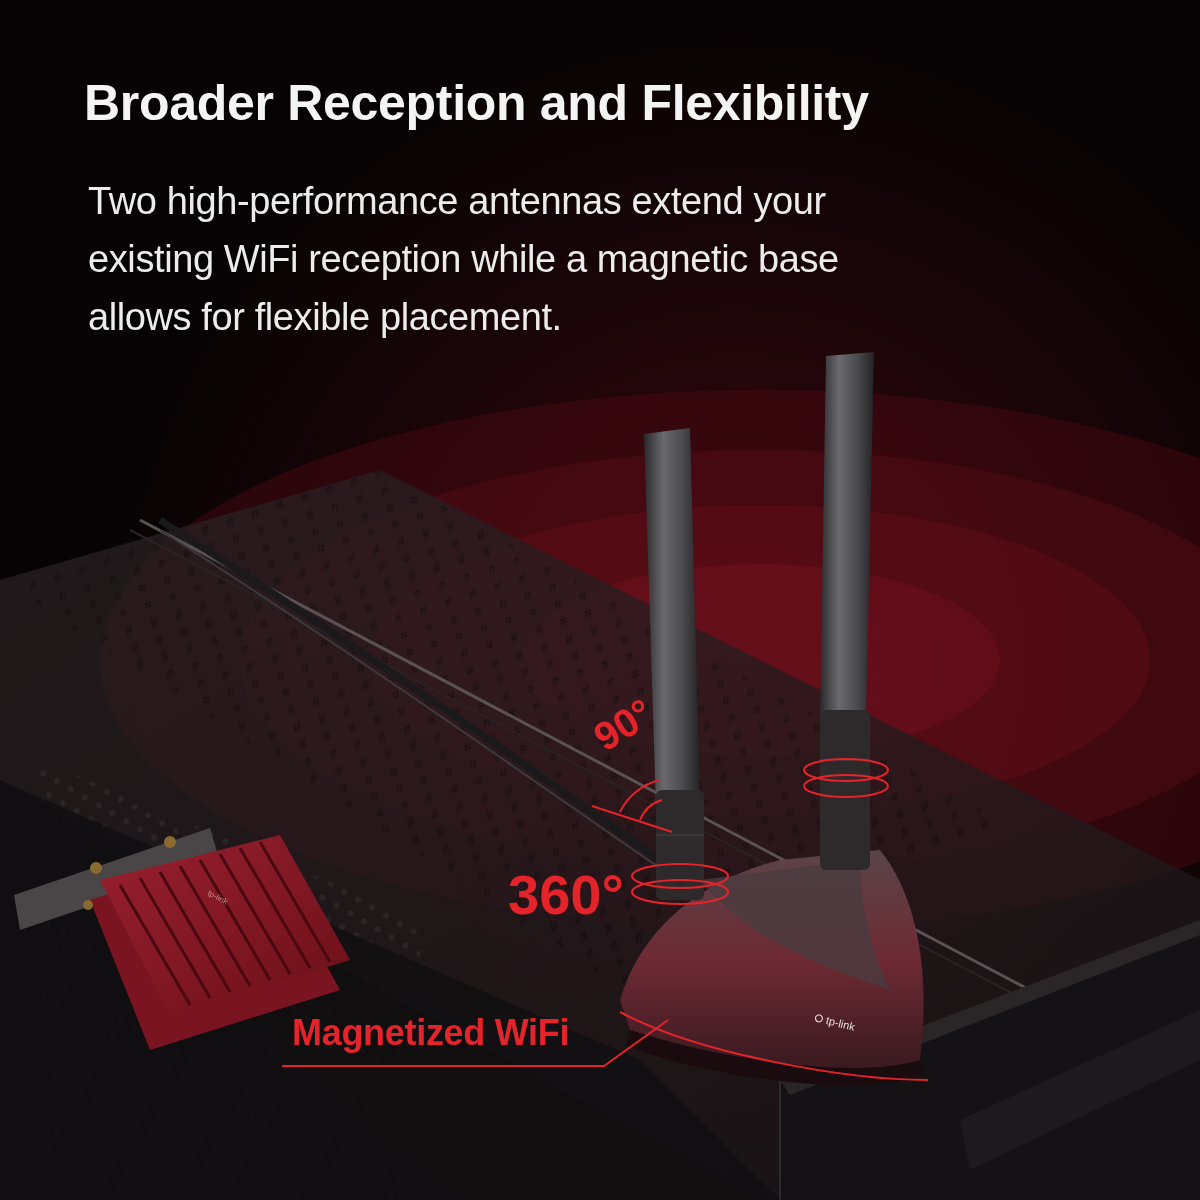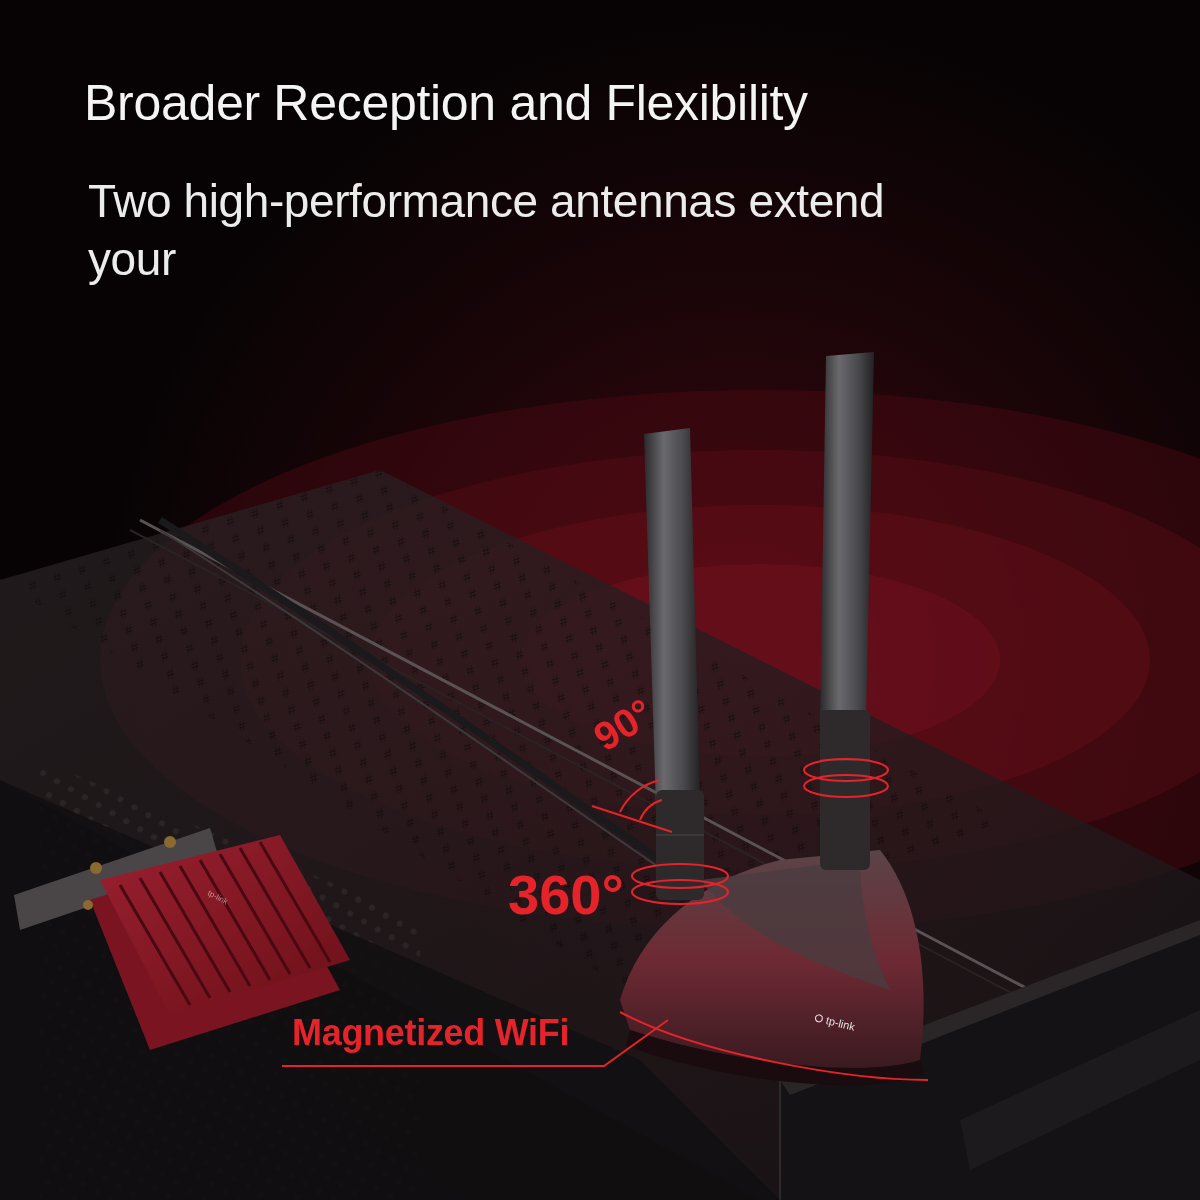--- a/index.html
+++ b/index.html
@@ -4,26 +4,26 @@
 <style>
   html, body { margin:0; padding:0; }
   body {
     width:1200px; height:1200px; overflow:hidden; position:relative;
     background:#0b0507;
     font-family:"Liberation Sans", sans-serif;
   }
   .scene { position:absolute; inset:0; }
   .headline {
     position:absolute; left:84px; top:74px; margin:0;
-    color:#f4f4f4; font-size:50px; font-weight:400; letter-spacing:-0.3px;
+    color:#f4f4f4; font-size:50px; font-weight:700; letter-spacing:-0.3px;
     font-family:"Liberation Sans", sans-serif;
   }
   .body-copy {
     position:absolute; left:88px; top:172px; margin:0; width:860px;
-    color:#ececec; font-size:46px; font-weight:300; line-height:58px; letter-spacing:-0.4px;
+    color:#ececec; font-size:38px; font-weight:300; line-height:58px; letter-spacing:-0.4px;
     font-family:"Liberation Sans", sans-serif;
   }
   .callout {
     position:absolute; color:#e4242a; font-weight:700; font-family:"Liberation Sans", sans-serif;
   }
   .deg90 { left:586px; top:722px; font-size:40px; transform:rotate(-32deg); transform-origin:left top; }
   .deg360 { left:508px; top:862px; font-size:56px; }
   .mag { left:292px; top:1012px; font-size:36px; letter-spacing:-0.3px; }
   .brand {
     position:absolute; left:814px; top:1016px; color:#e8e0e0; font-size:11px;
@@ -150,20 +150,22 @@
 
   <g stroke="#e4242a" stroke-width="2" fill="none">
     <polyline points="282,1066 604,1066 668,1020"></polyline>
   </g>
 </svg>
 
 <h1 class="headline">Broader Reception and Flexibility</h1>
 
 <div class="body-copy">
   <div>Two high-performance antennas extend your</div>
+  <div>existing WiFi reception while a magnetic base</div>
+  <div>allows for flexible placement.</div>
 </div>
 
 <div class="callout deg90">90°</div>
 <div class="callout deg360">360°</div>
 <div class="callout mag">Magnetized WiFi</div>
 
 <div class="brand"><span>⭘ </span><span>tp-link</span></div>
 <div class="brand-card">tp-link</div>
 
 </body></html>

